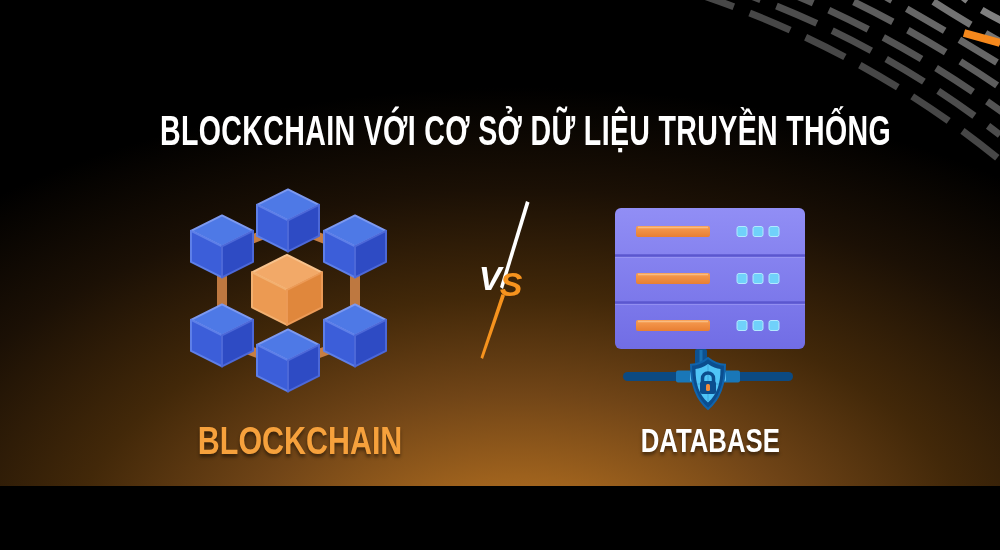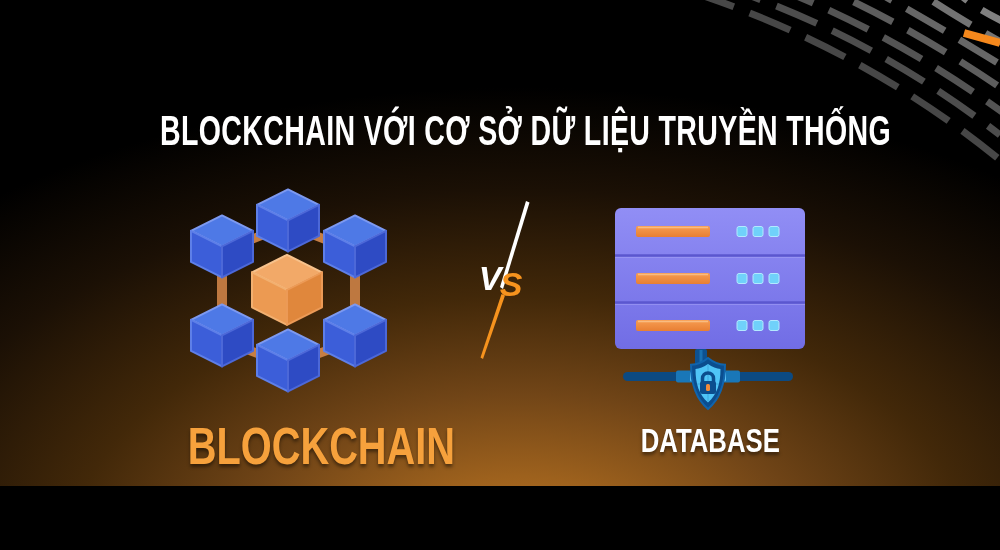--- a/index.html
+++ b/index.html
@@ -21,21 +21,21 @@
   .deco{position:absolute;top:0;right:0;}
   .fig-left{position:absolute;left:170px;top:172px;}
   .fig-right{position:absolute;left:610px;top:200px;}
   .vs-wrap{position:absolute;left:468px;top:193px;}
   .vs-wrap text{font-family:"Liberation Sans",sans-serif;font-weight:700;font-style:italic;}
   .label{
     position:absolute;text-align:center;font-weight:700;line-height:1;
     white-space:nowrap;text-shadow:0 3px 4px rgba(0,0,0,0.45);
   }
   .label>span{display:inline-block;transform:scaleX(0.78);transform-origin:50% 50%;}
-  .label-left{left:150px;top:421px;width:300px;font-size:51px;color:#F6A13C;}
+  .label-left{left:150px;top:421px;width:300px;font-size:39px;color:#F6A13C;}
   .label-right{left:560px;top:424px;width:300px;font-size:33px;color:#FFFFFF;}
 </style>
 </head>
 <body>
 
 <div class="stage">
 
   <svg class="deco" width="340" height="180" viewBox="0 0 340 180" fill="none">
     <g stroke-width="7" fill="none">
       <path d="M38,-6 Q205,50 340,160" stroke="#474747" stroke-dasharray="44 17" stroke-dashoffset="6"></path>

